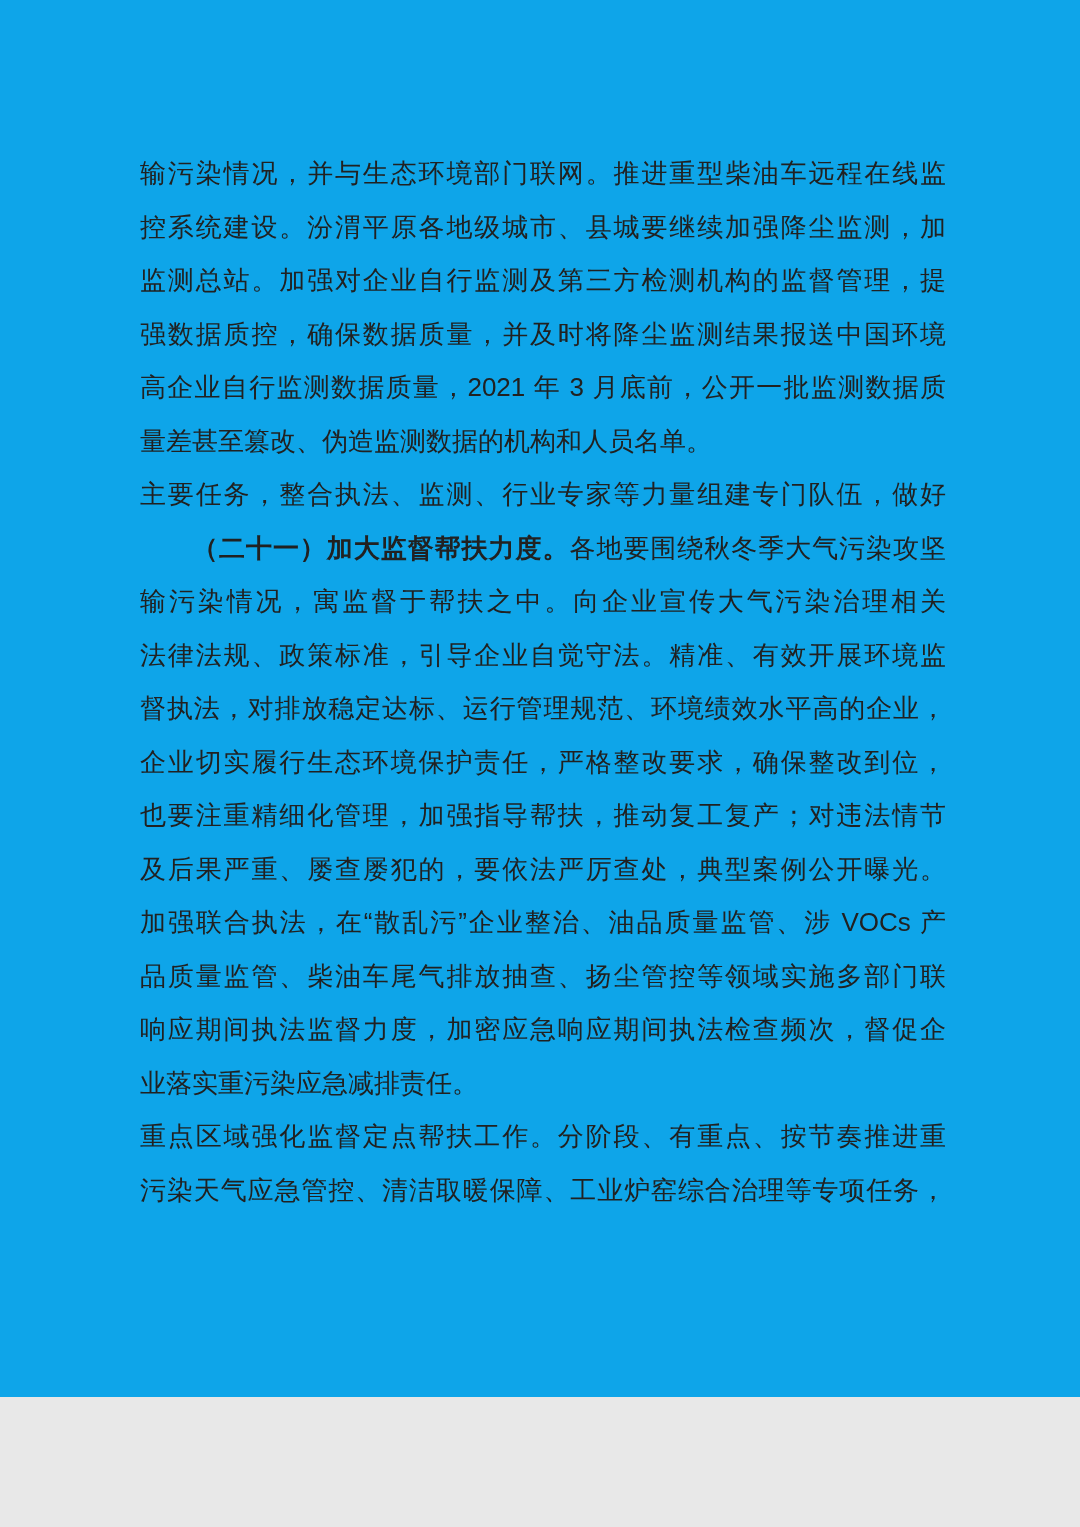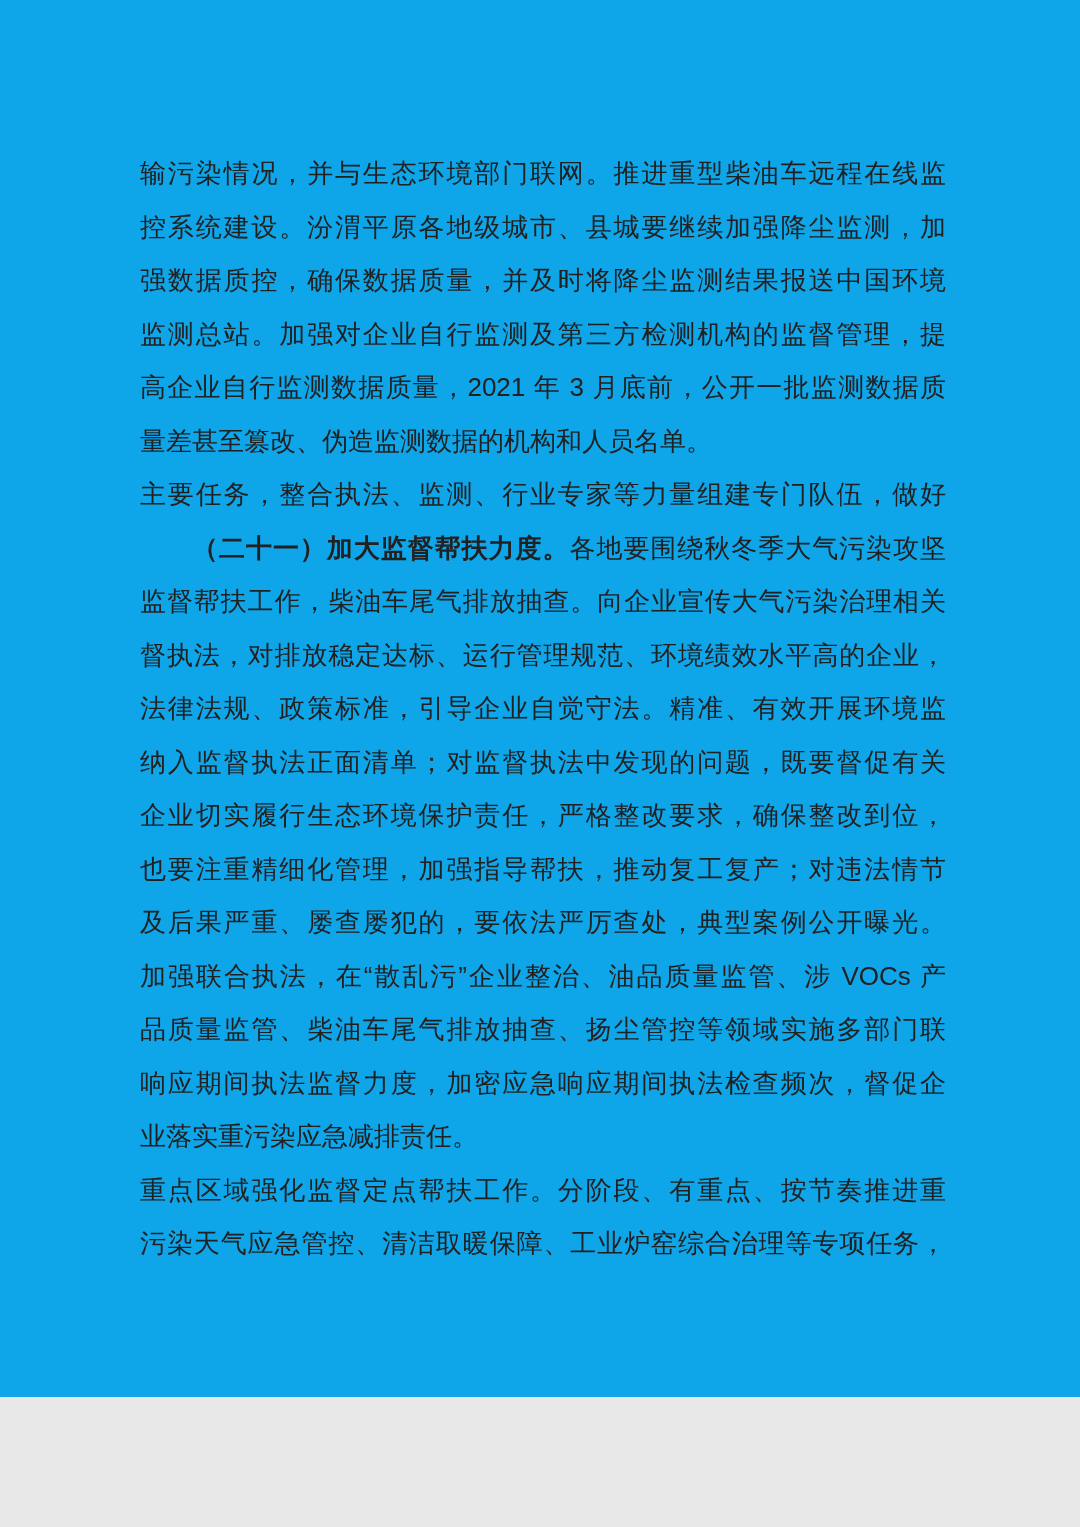--- a/index.html
+++ b/index.html
@@ -40,30 +40,29 @@
   }
 </style>
 </head>
 <body>
 
 <div class="page">
 
   <div class="doc-body">
       <div class="line j"><span>输污染情况，并与生态环境部门联网。推进重型柴油车远程在线监</span></div>
       <div class="line j"><span>控系统建设。汾渭平原各地级城市、县城要继续加强降尘监测，加</span></div>
+      <div class="line j"><span>监测总站。加强对企业自行监测及第三方检测机构的监督管理，提</span></div>
       <div class="line j"><span>强数据质控，确保数据质量，并及时将降尘监测结果报送中国环境</span></div>
-      <div class="line j"><span>监测总站。加强对企业自行监测及第三方检测机构的监督管理，提</span></div>
       <div class="line j"><span>高企业自行监测数据质量，2021 年 3 月底前，公开一批监测数据质</span></div>
       <div class="line"><span>量差甚至篡改、伪造监测数据的机构和人员名单。</span></div>
       <div class="line j"><span>主要任务，整合执法、监测、行业专家等力量组建专门队伍，做好</span></div>
       <div class="line j ind"><span class="b">（二十一）加大监督帮扶力度。</span><span>各地要围绕秋冬季大气污染攻坚</span></div>
-      <div class="line j"><span>监督帮扶工作，柴油车尾气排放抽查。向企业宣传大气污染治理相关</span></div>
+      <div class="line j"><span>输污染情况，寓监督于帮扶之中。向企业宣传大气污染治理相关</span></div>
+      <div class="line j"><span>法律法规、政策标准，引导企业自觉守法。精准、有效开展环境监</span></div>
       <div class="line j"><span>督执法，对排放稳定达标、运行管理规范、环境绩效水平高的企业，</span></div>
-      <div class="line j"><span>法律法规、政策标准，引导企业自觉守法。精准、有效开展环境监</span></div>
-      <div class="line j"><span>纳入监督执法正面清单；对监督执法中发现的问题，既要督促有关</span></div>
       <div class="line j"><span>企业切实履行生态环境保护责任，严格整改要求，确保整改到位，</span></div>
       <div class="line j"><span>也要注重精细化管理，加强指导帮扶，推动复工复产；对违法情节</span></div>
       <div class="line j"><span>及后果严重、屡查屡犯的，要依法严厉查处，典型案例公开曝光。</span></div>
       <div class="line j"><span>加强联合执法，在“散乱污”企业整治、油品质量监管、涉 VOCs 产</span></div>
       <div class="line j"><span>品质量监管、柴油车尾气排放抽查、扬尘管控等领域实施多部门联</span></div>
       <div class="line j"><span>响应期间执法监督力度，加密应急响应期间执法检查频次，督促企</span></div>
       <div class="line"><span>业落实重污染应急减排责任。</span></div>
       <div class="line j"><span>重点区域强化监督定点帮扶工作。分阶段、有重点、按节奏推进重</span></div>
       <div class="line j"><span>污染天气应急管控、清洁取暖保障、工业炉窑综合治理等专项任务，</span></div>
     </div>

